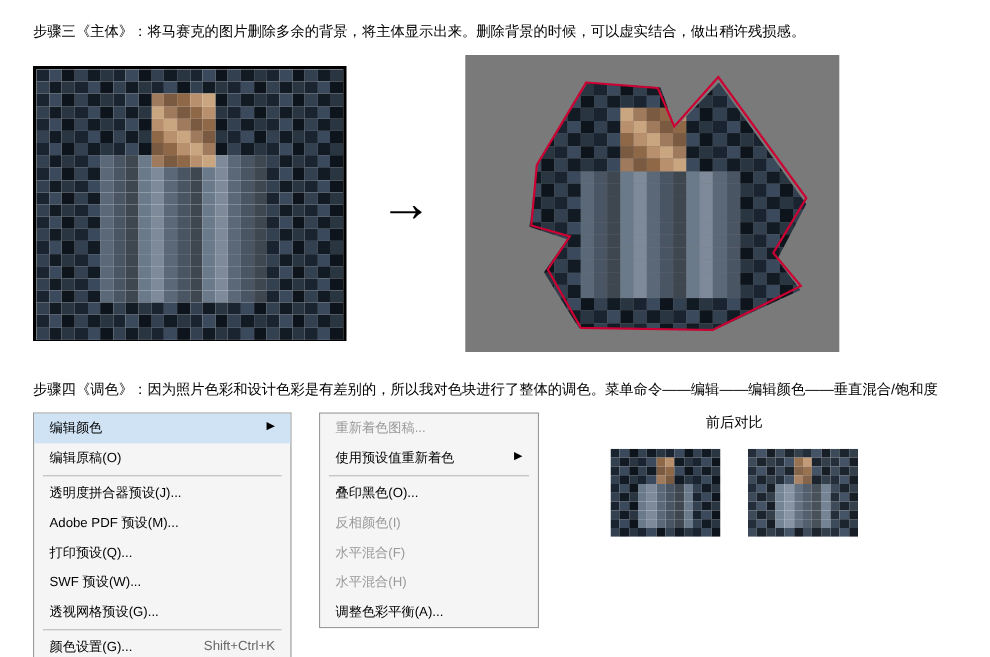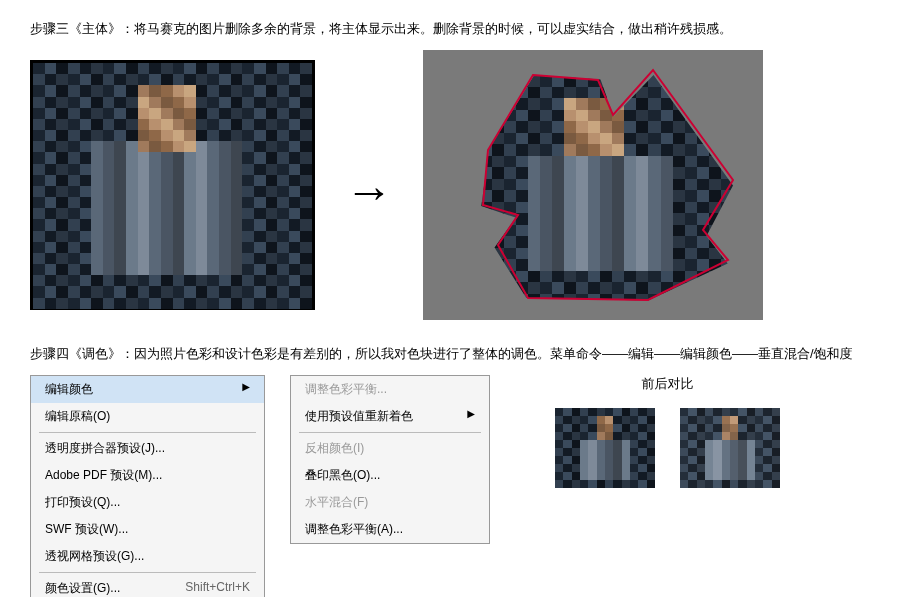--- a/index.html
+++ b/index.html
@@ -1024,26 +1024,27 @@
       <div class="menu-divider"></div>
       <div class="menu-item"><span>透明度拼合器预设(J)...</span></div>
       <div class="menu-item"><span>Adobe PDF 预设(M)...</span></div>
       <div class="menu-item"><span>打印预设(Q)...</span></div>
       <div class="menu-item"><span>SWF 预设(W)...</span></div>
       <div class="menu-item"><span>透视网格预设(G)...</span></div>
       <div class="menu-divider"></div>
       <div class="menu-item"><span>颜色设置(G)...</span><span class="shortcut">Shift+Ctrl+K</span></div>
     </div>
   <div class="submenu-panel" id="submenuPanel">
-      <div class="menu-item dim"><span>调整色彩平衡...</span></div>
+      <div class="menu-item dim"><span>重新着色图稿...</span></div>
       <div class="menu-item"><span>使用预设值重新着色</span><span class="arrow-r">▶</span></div>
       <div class="menu-divider"></div>
+      <div class="menu-item"><span>叠印黑色(O)...</span></div>
       <div class="menu-item dim"><span>反相颜色(I)</span></div>
-      <div class="menu-item"><span>叠印黑色(O)...</span></div>
       <div class="menu-item dim"><span>水平混合(F)</span></div>
+      <div class="menu-item dim"><span>水平混合(H)</span></div>
       <div class="menu-item"><span>调整色彩平衡(A)...</span></div>
     </div>
   <div class="compare-section">
     <div class="compare-label">前后对比</div>
     <div class="compare-imgs">
       <div class="compare-img" id="cmp1">
           <div style="width: 8.33333%; height: 10%; background: rgb(26, 36, 48);"></div>
           <div style="width: 8.33333%; height: 10%; background: rgb(58, 74, 92);"></div>
           <div style="width: 8.33333%; height: 10%; background: rgb(14, 20, 28);"></div>
           <div style="width: 8.33333%; height: 10%; background: rgb(50, 64, 80);"></div>

